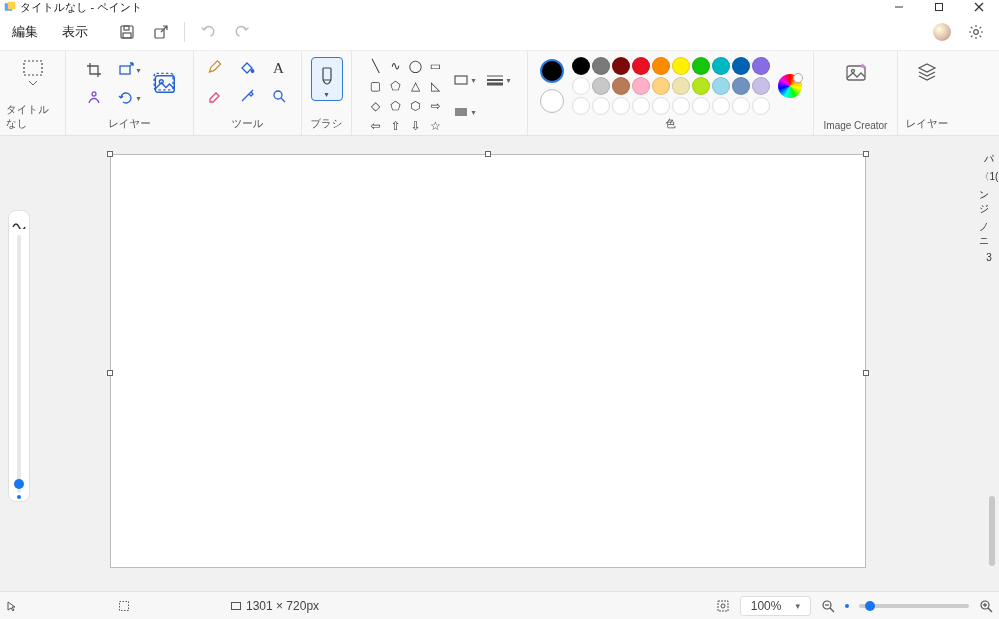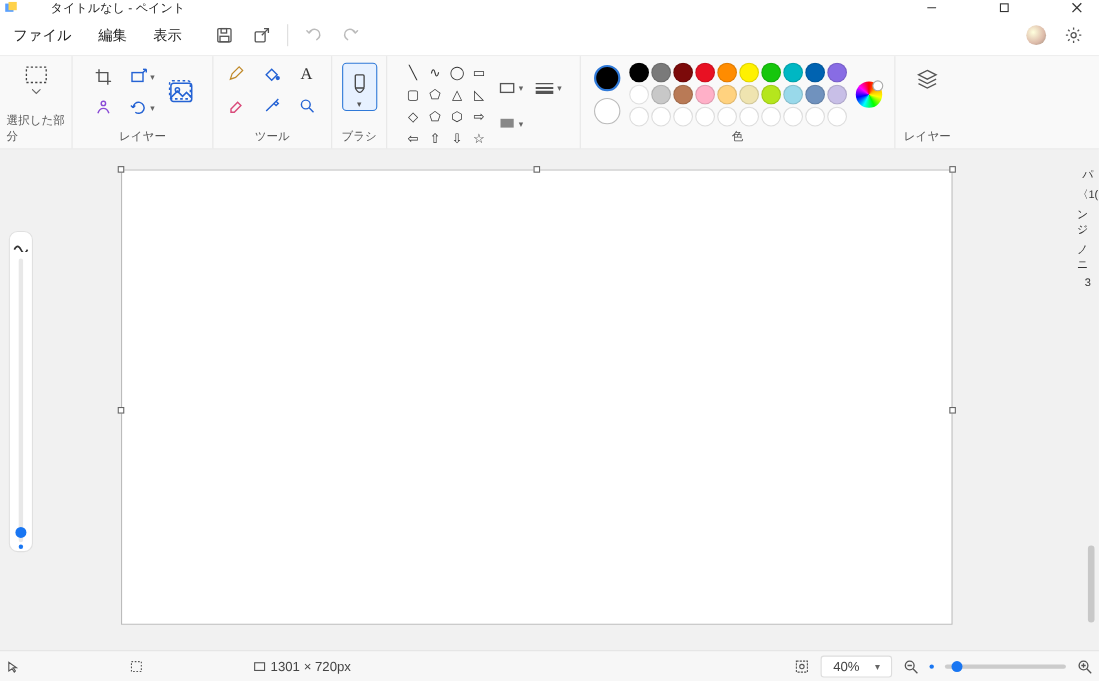--- a/index.html
+++ b/index.html
@@ -1,19 +1,19 @@
 <!DOCTYPE html>
 <html><head>
 <meta charset="utf-8">
 <style>
   * { box-sizing: border-box; margin: 0; padding: 0; font-family: "Segoe UI", "Yu Gothic UI", sans-serif; }
   body { width: 999px; height: 619px; background: #fff; overflow: hidden; font-size: 12px; user-select: none; }
 
   
-  .titlebar { height: 14px; display: flex; align-items: center; padding-left: 4px; gap: 26px; }
+  .titlebar { height: 14px; display: flex; align-items: center; padding-left: 4px; }
   .titlebar .appicon { width: 12px; height: 12px; margin-right: 4px; display:inline-flex; align-items:center; justify-content:center; }
   .titlebar .title { font-size: 11px; color: #222; }
   .titlebar .spacer { flex: 1; }
   .winbtn { width: 40px; height: 14px; display:flex; align-items:center; justify-content:center; font-size:11px; color:#333; cursor:pointer; }
 
   
   .menubar { height: 36px; display:flex; align-items:center; border-bottom: 0px; }
   .menubar .menuitem { padding: 0 12px; height:100%; display:flex; align-items:center; font-size:13px; color:#222; cursor:pointer; }
   .menubar .sep { width: 10px; }
   .menubar .iconbtn { width: 34px; height: 34px; display:flex; align-items:center; justify-content:center; cursor:pointer; color:#444; }
@@ -98,21 +98,20 @@
   </div>
   <div class="winbtn">
     <svg width="10" height="10" viewBox="0 0 10 10">
         <line x1="1" y1="1" x2="9" y2="9" stroke="#333" stroke-width="1.2"></line>
         <line x1="9" y1="1" x2="1" y2="9" stroke="#333" stroke-width="1.2"></line>
       </svg>
   </div>
 </div>
 
 <div class="menubar">
-  <div class="menuitem">ファイル</div>
   <div class="menuitem">編集</div>
   <div class="menuitem">表示</div>
   <div class="sep"></div>
   <div class="iconbtn">
     <svg width="16" height="16" viewBox="0 0 16 16" fill="none" stroke="#555" stroke-width="1.2">
         <rect x="2" y="2" width="12" height="12" rx="1"></rect>
         <rect x="5" y="2" width="5" height="4"></rect>
         <rect x="4" y="9" width="8" height="5"></rect>
       </svg>
   </div>
@@ -148,21 +147,21 @@
 
   <div class="group" style="width:66px;">
     <div class="bigbtn">
       <svg width="22" height="20" viewBox="0 0 22 20" fill="none" stroke="#444" stroke-width="1.2" stroke-dasharray="2 2">
           <rect x="2" y="2" width="18" height="14"></rect>
         </svg>
       <svg width="8" height="5" viewBox="0 0 8 5">
           <path d="M0 0 L4 4 L8 0" fill="none" stroke="#666" stroke-width="1"></path>
         </svg>
     </div>
-    <div class="label">選択した部分</div>
+    <div class="label">タイトルなし</div>
   </div>
 
   <div class="group" style="width:128px;">
     <div style="display:grid;grid-template-columns:repeat(3,34px);grid-template-rows:26px 26px;gap:2px;align-items:center;justify-items:center;">
       <div class="smallbtn">
         <svg width="16" height="16" viewBox="0 0 16 16" fill="none" stroke="#555" stroke-width="1.3">
             <path d="M4 1v11h11M1 4h11v11"></path>
           </svg>
       </div>
       <div class="smallbtn">
@@ -328,20 +327,31 @@
           <div class="pc" style="background: rgb(255, 255, 255); border-color: rgb(221, 221, 221);"></div>
           <div class="pc" style="background: rgb(255, 255, 255); border-color: rgb(221, 221, 221);"></div>
           <div class="pc" style="background: rgb(255, 255, 255); border-color: rgb(221, 221, 221);"></div>
           <div class="pc" style="background: rgb(255, 255, 255); border-color: rgb(221, 221, 221);"></div>
         </div>
       <div class="rainbow"></div>
     </div>
     <div class="label">色</div>
   </div>
 
+  <div class="group" style="width:84px;">
+    <div class="rgroup-btn">
+      <svg width="24" height="24" viewBox="0 0 24 24" fill="none" stroke="#666" stroke-width="1.3">
+          <rect x="3" y="5" width="18" height="14" rx="2"></rect>
+          <circle cx="9" cy="10" r="1.5"></circle>
+          <path d="M3 17 L9 12 L13 16 L17 12 L21 16"></path>
+          <path d="M17 5 L19 3 L18 6 L21 5 L19 7" stroke="#d48ae0"></path>
+        </svg>
+    </div>
+    <div class="label" style="font-size:10px;">Image Creator</div>
+  </div>
 
   <div class="group" style="width:58px;border-right:none;justify-content:flex-end;">
     <div class="rgroup-btn">
       <svg width="22" height="22" viewBox="0 0 22 22" fill="none" stroke="#555" stroke-width="1.2">
           <path d="M11 3 L19 7 L11 11 L3 7 Z"></path>
           <path d="M3 11 L11 15 L19 11"></path>
           <path d="M3 15 L11 19 L19 15"></path>
         </svg>
     </div>
     <div class="label">レイヤー</div>
@@ -401,21 +411,21 @@
     <span>1301 × 720px</span>
   </div>
   <div class="spacer"></div>
   <div class="sb-item">
     <svg width="14" height="14" viewBox="0 0 14 14" fill="none" stroke="#555" stroke-width="1">
         <rect x="2" y="2" width="10" height="10" stroke-dasharray="2 1"></rect>
         <circle cx="7" cy="7" r="2"></circle>
       </svg>
   </div>
   <div class="zoom-combo">
-    <span>40%</span>
+    <span>100%</span>
     <span style="font-size:9px;color:#666;">▾</span>
   </div>
   <div class="sb-item">
     <svg width="14" height="14" viewBox="0 0 14 14" fill="none" stroke="#555" stroke-width="1.2">
         <circle cx="6" cy="6" r="4"></circle>
         <line x1="9" y1="9" x2="13" y2="13"></line>
         <line x1="4" y1="6" x2="8" y2="6"></line>
       </svg>
   </div>
   <div style="width:4px;height:4px;background:#1976f2;border-radius:2px;"></div>

